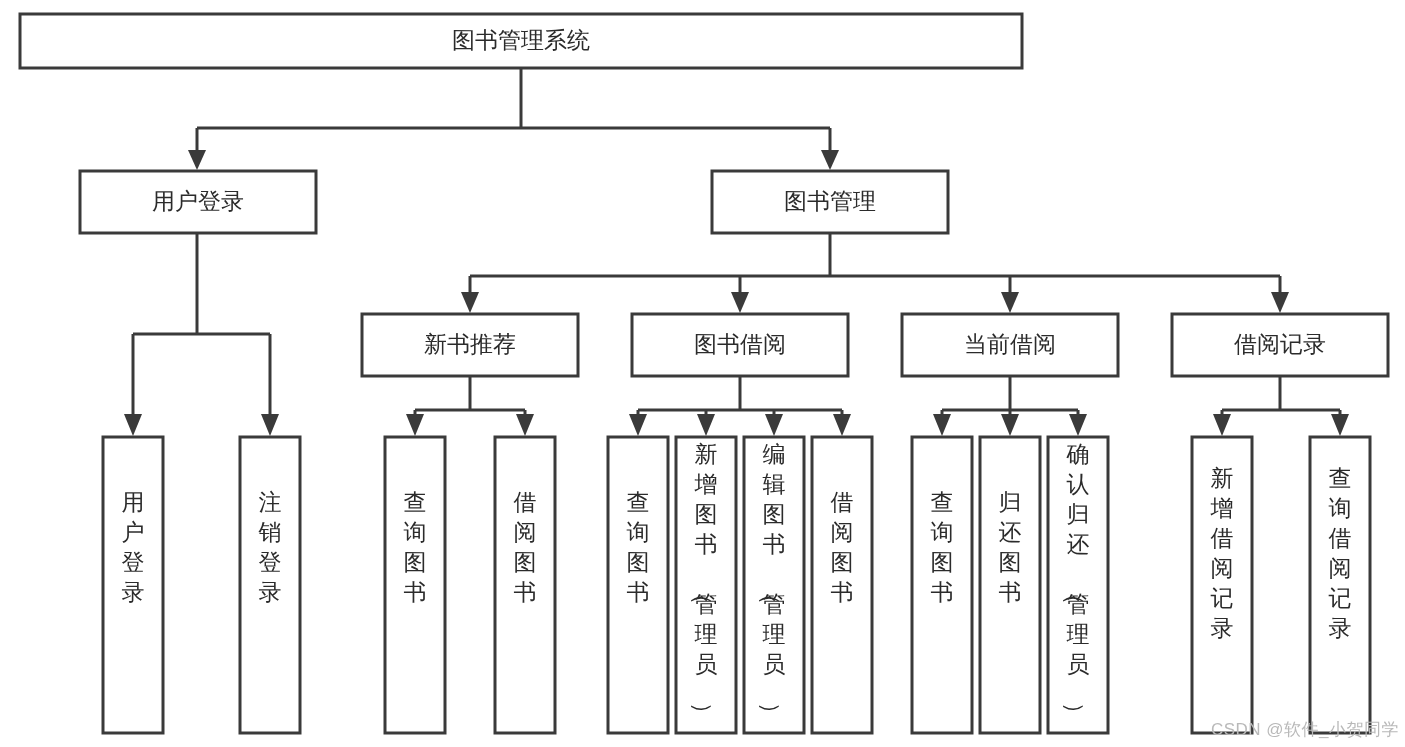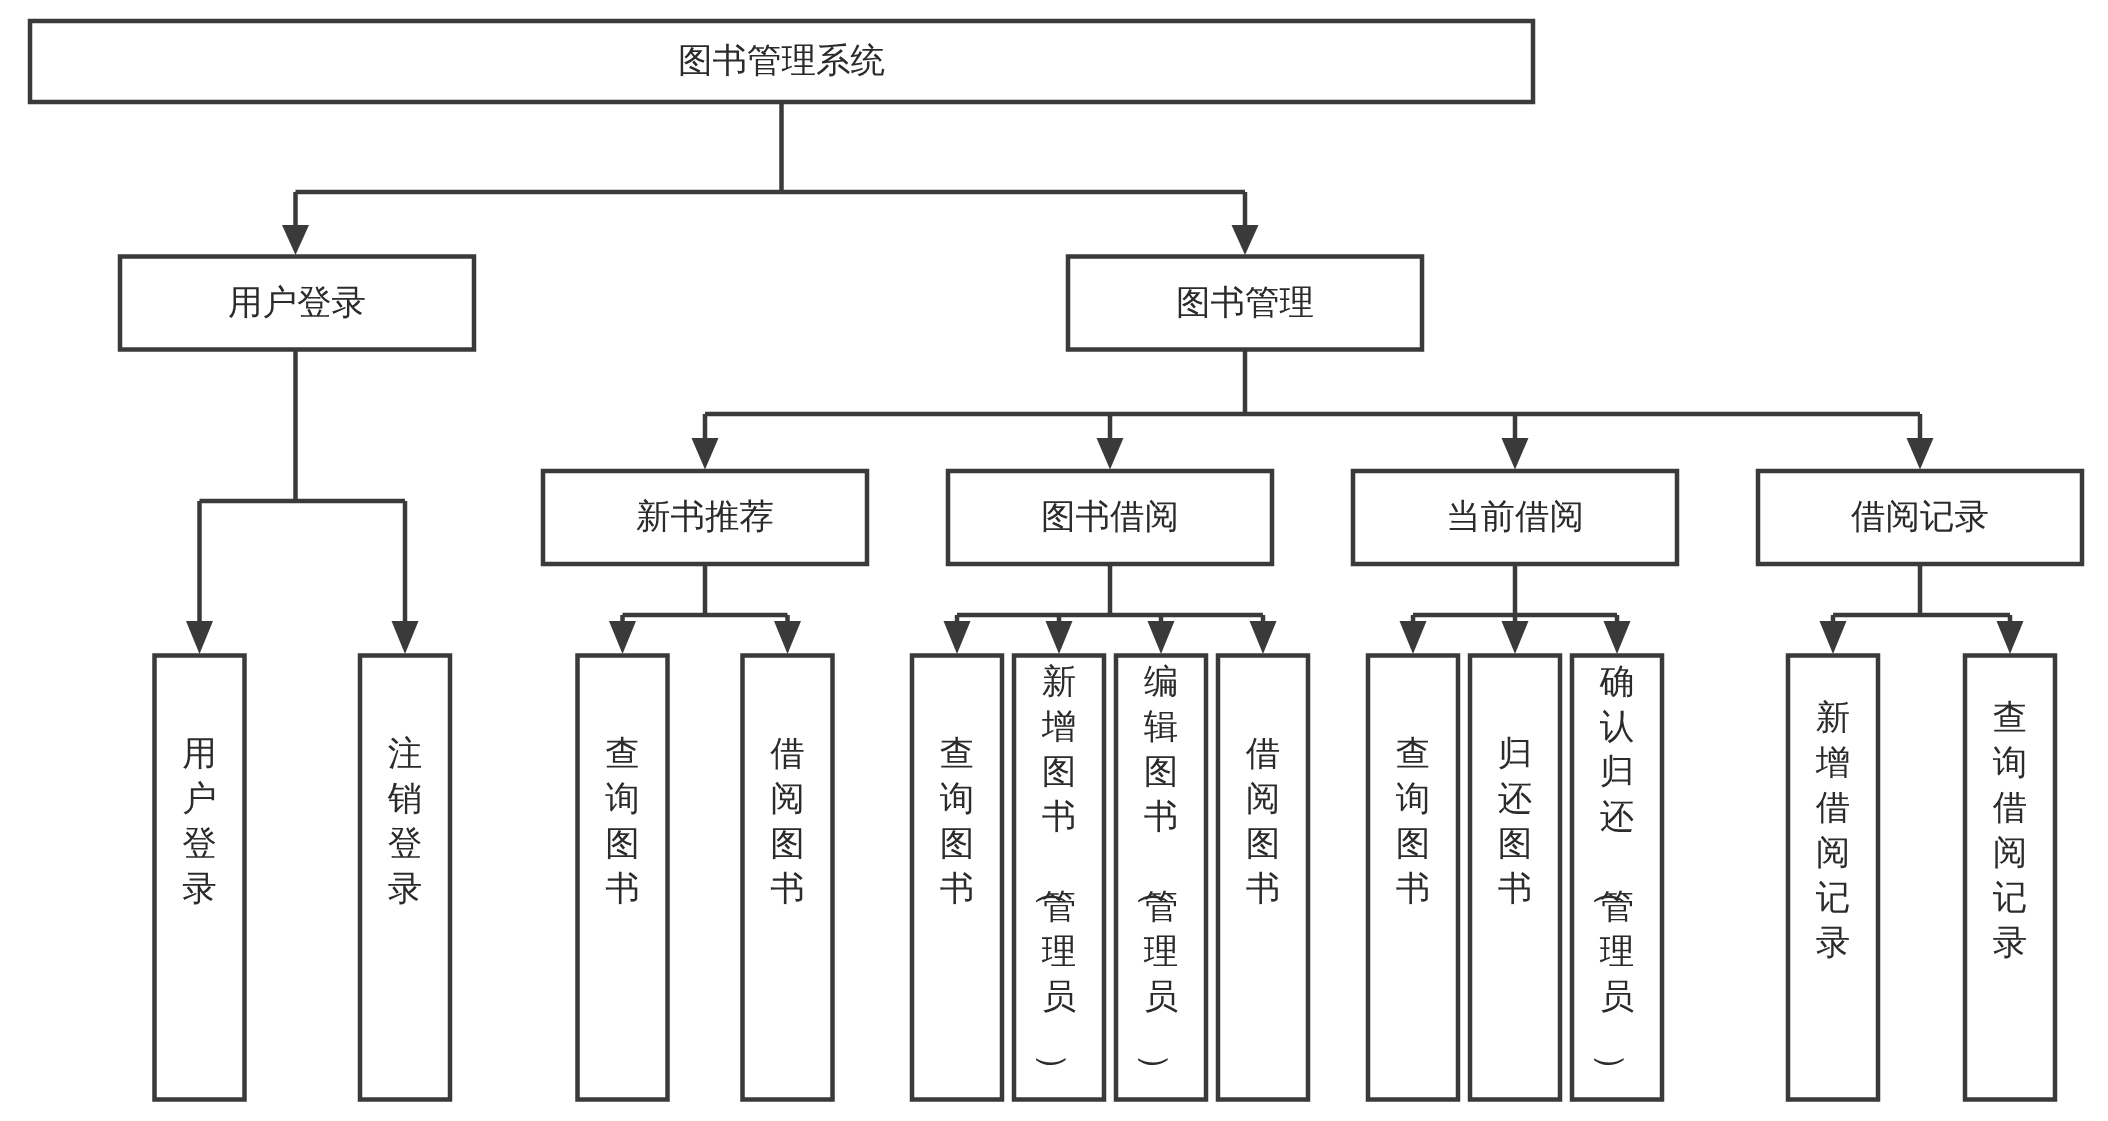--- a/index.html
+++ b/index.html
@@ -230,14 +230,15 @@
       <text class="node-label-v" x="1222" y="486"><tspan x="1222" dy="0">新</tspan><tspan x="1222" dy="30">增</tspan><tspan x="1222" dy="30">借</tspan><tspan x="1222" dy="30">阅</tspan><tspan x="1222" dy="30">记</tspan><tspan x="1222" dy="30">录</tspan></text>
     </g>
 
     <g>
       <rect class="node-box" x="1310" y="437" width="60" height="296"></rect>
       <text class="node-label-v" x="1340" y="486"><tspan x="1340" dy="0">查</tspan><tspan x="1340" dy="30">询</tspan><tspan x="1340" dy="30">借</tspan><tspan x="1340" dy="30">阅</tspan><tspan x="1340" dy="30">记</tspan><tspan x="1340" dy="30">录</tspan></text>
     </g>
 
   </svg>
 
+  <div class="watermark">CSDN @软件_小贺同学</div>
 
 </div>
 
 </body></html>

